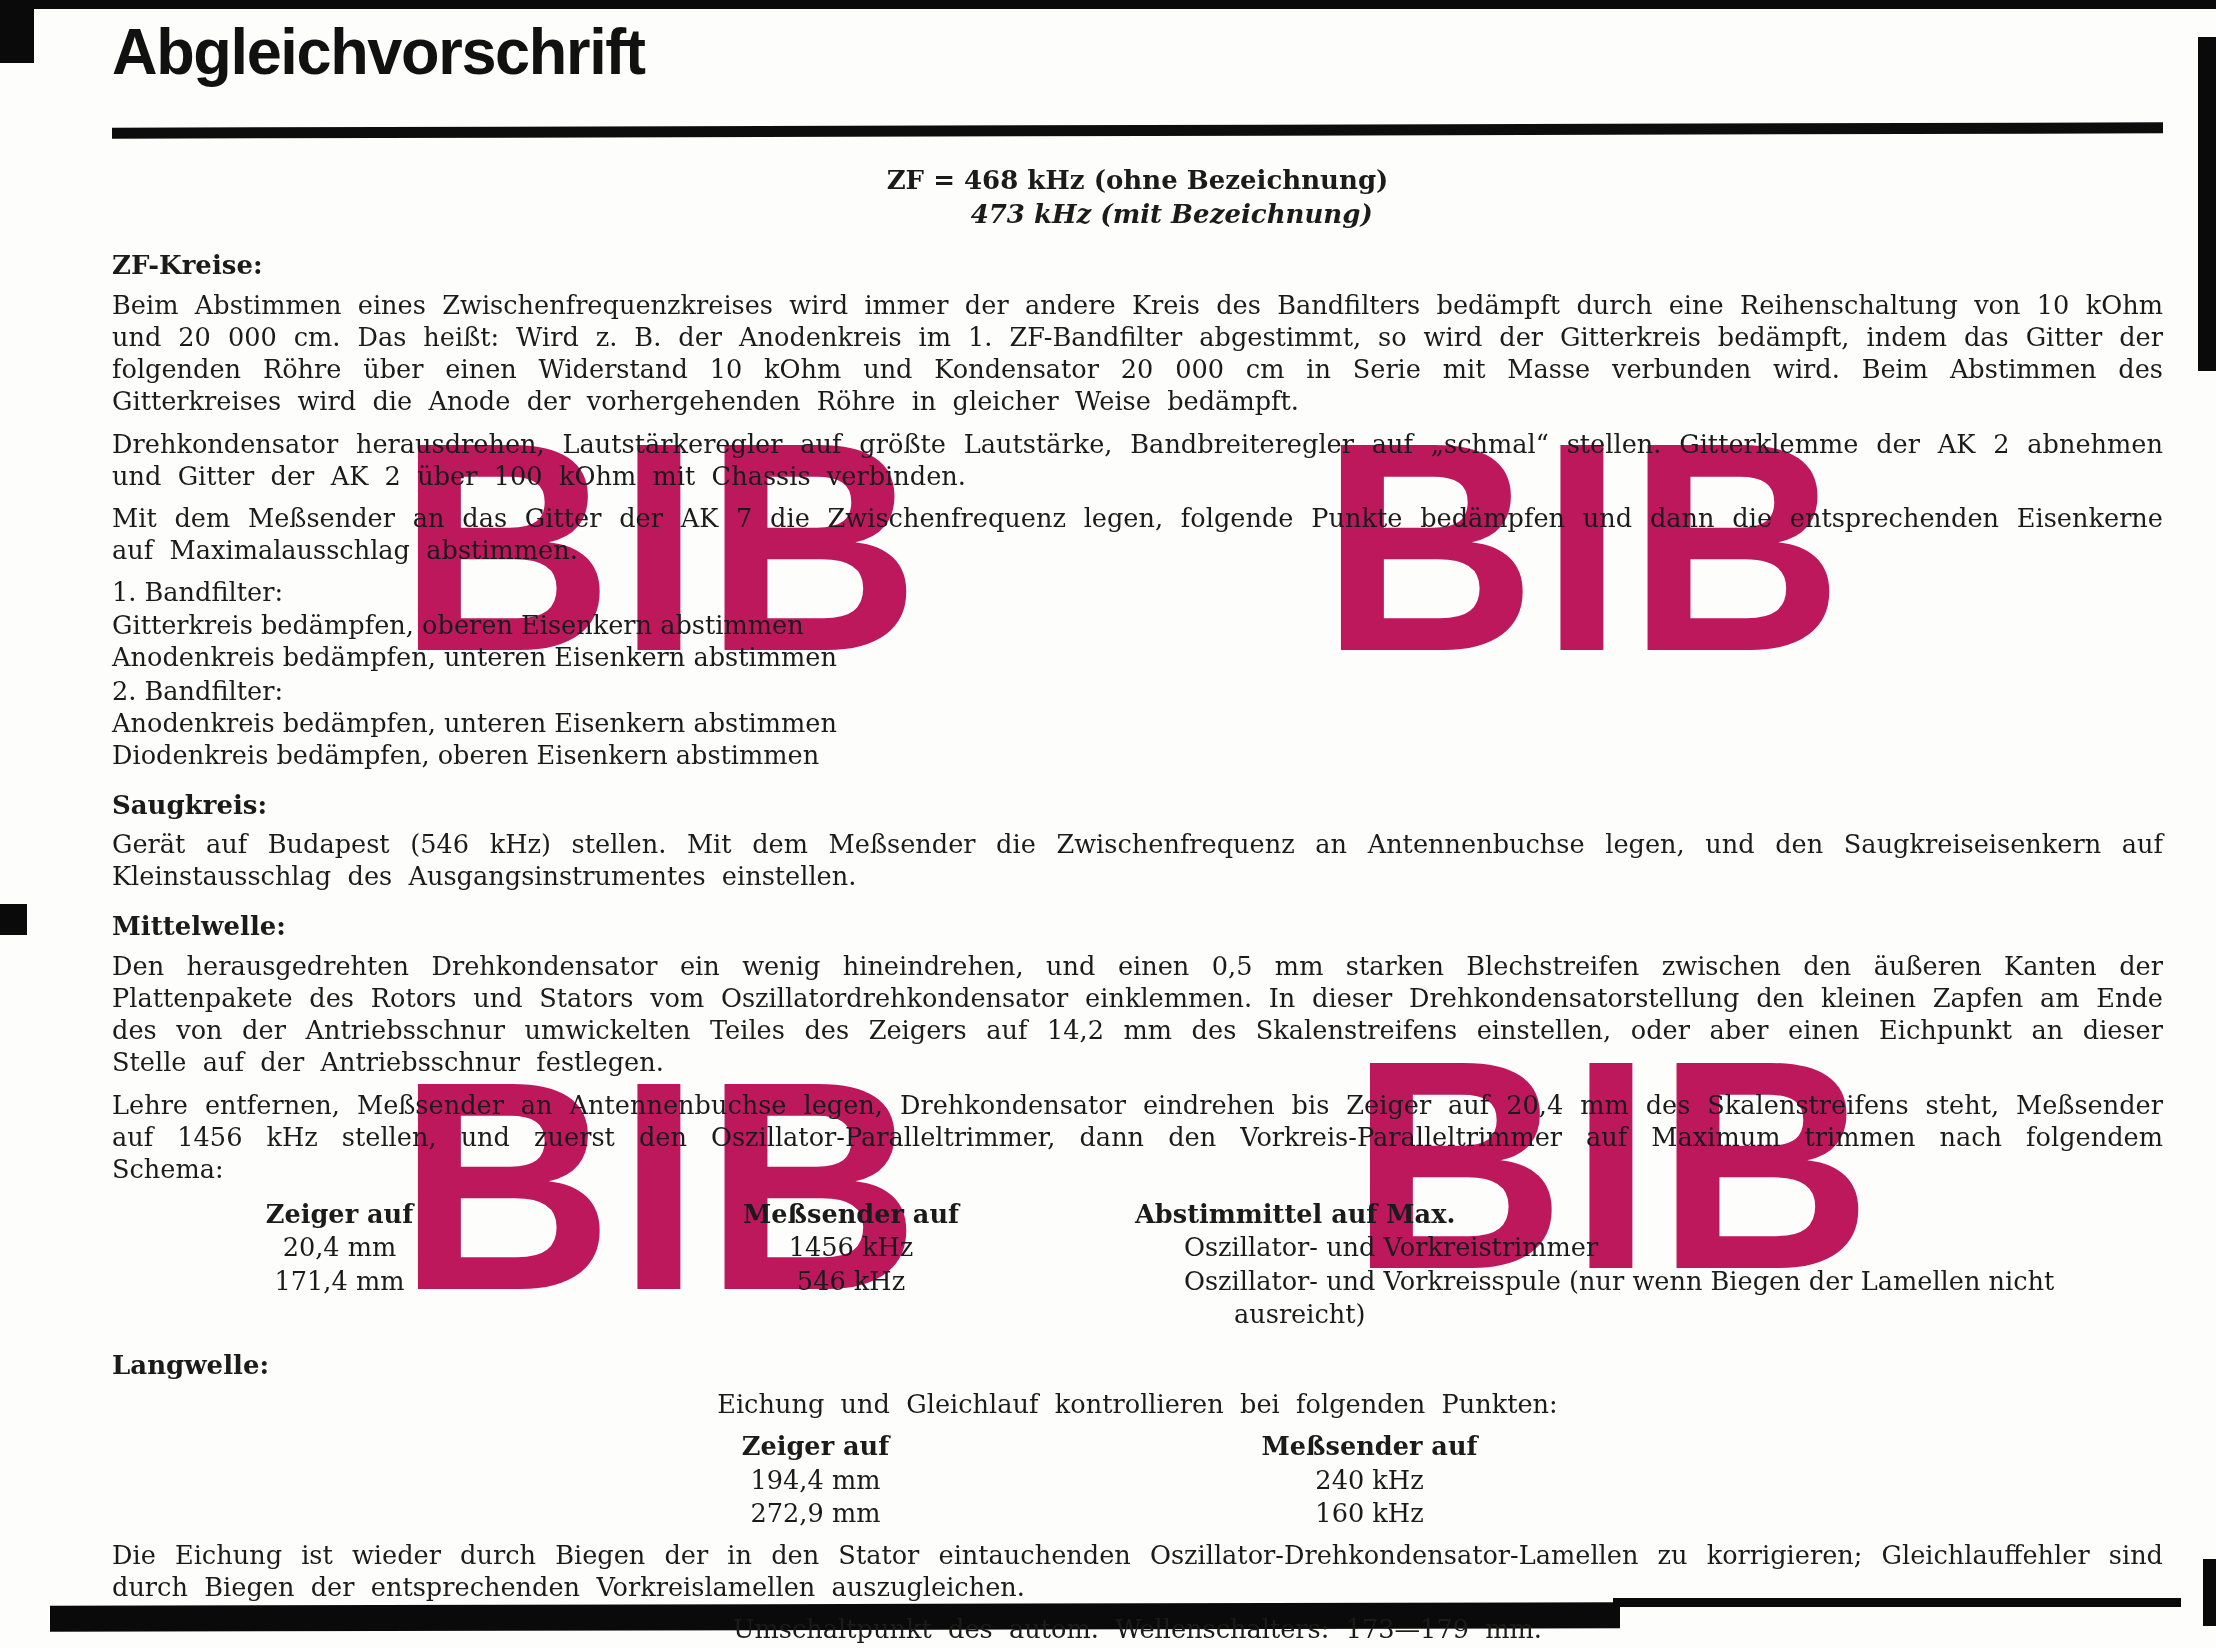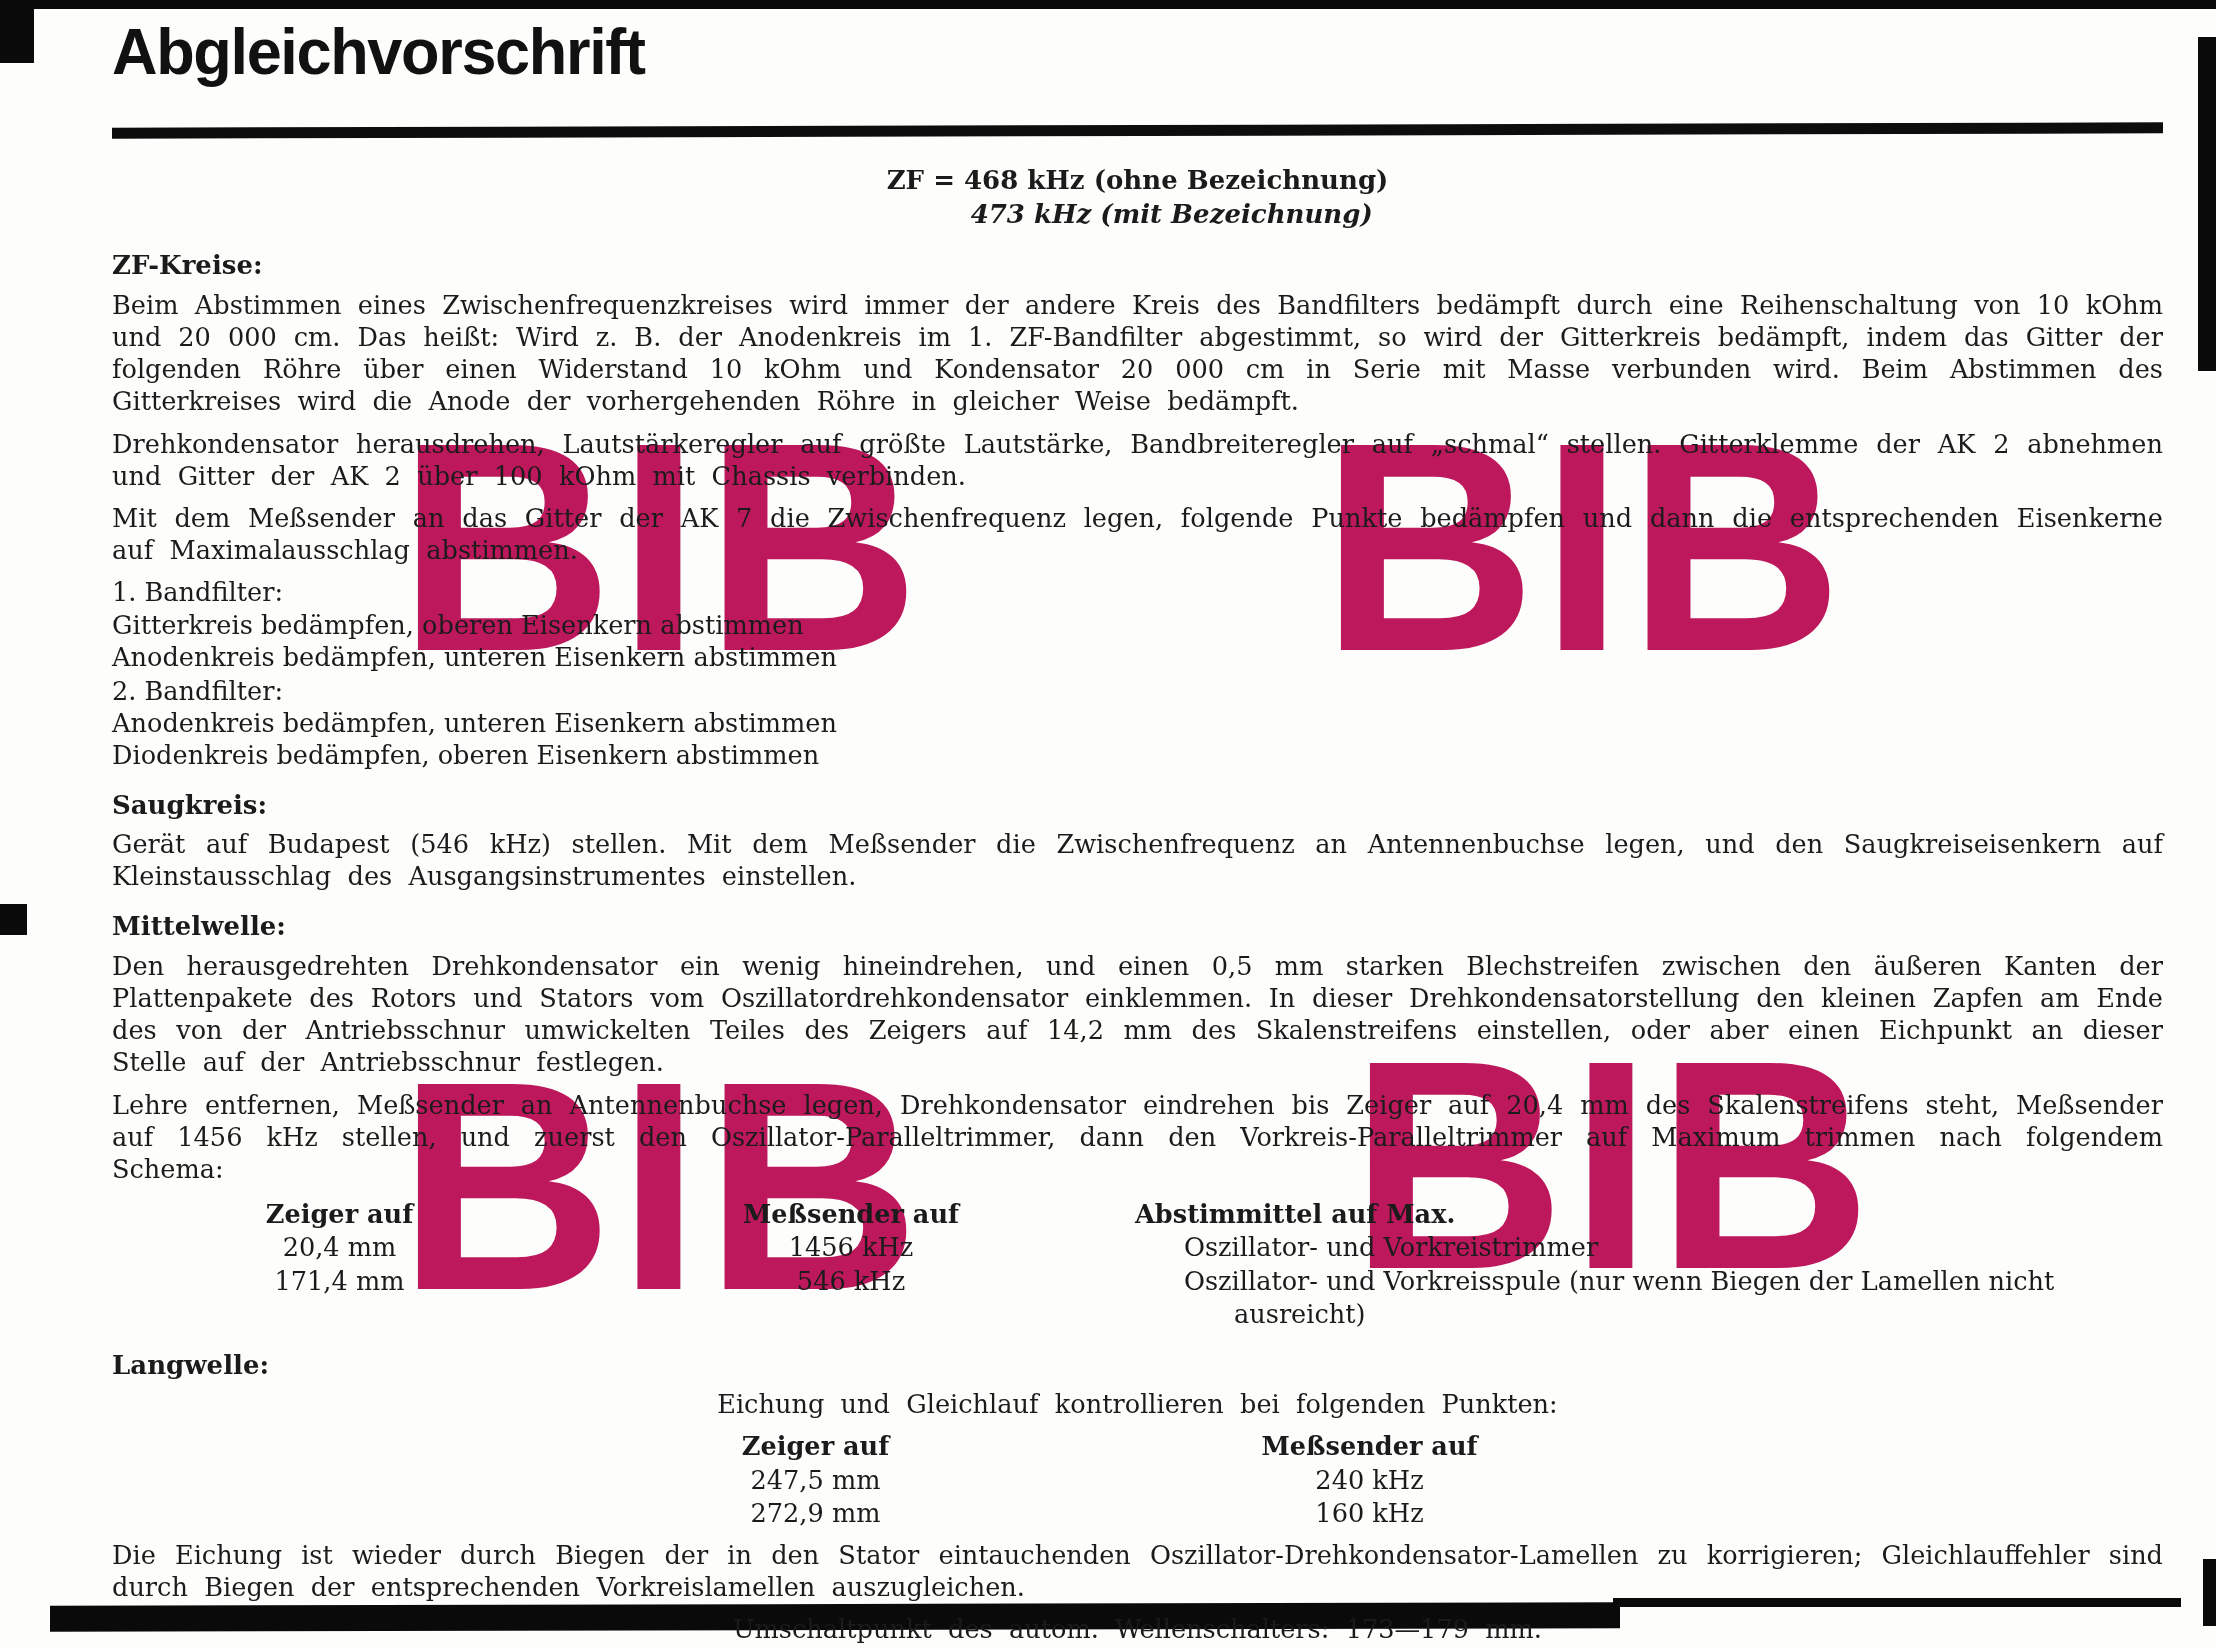--- a/index.html
+++ b/index.html
@@ -178,21 +178,21 @@
       </div>
     </div>
 
     <h2 class="sec">Langwelle:</h2>
     <p class="para nojust">Eichung und Gleichlauf kontrollieren bei folgenden Punkten:</p>
 
     <div class="lw-table">
       <div class="lw-sp"></div>
       <div class="lw-c1">
         <div class="th">Zeiger auf</div>
-        <div class="td">247,5 mm</div>
+        <div class="td">194,4 mm</div>
         <div class="td">272,9 mm</div>
       </div>
       <div class="lw-c2">
         <div class="th">Meßsender auf</div>
         <div class="td">240 kHz</div>
         <div class="td">160 kHz</div>
       </div>
     </div>
 
     <p class="para">Die Eichung ist wieder durch Biegen der in den Stator eintauchenden Oszillator-Drehkondensator-Lamellen zu korrigieren; Gleichlauffehler sind durch Biegen der entsprechenden Vorkreislamellen auszugleichen.</p>

